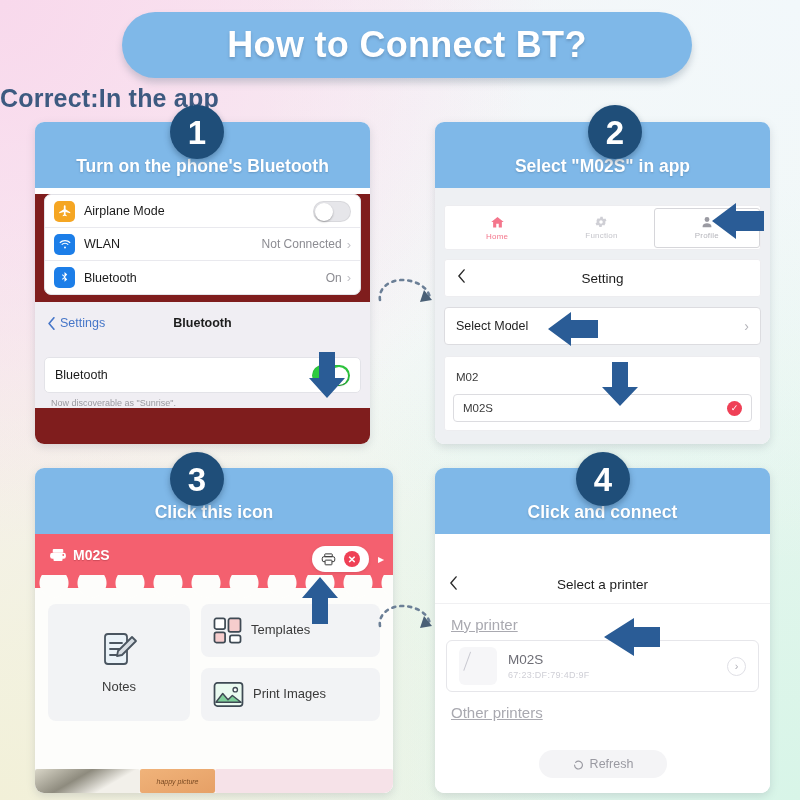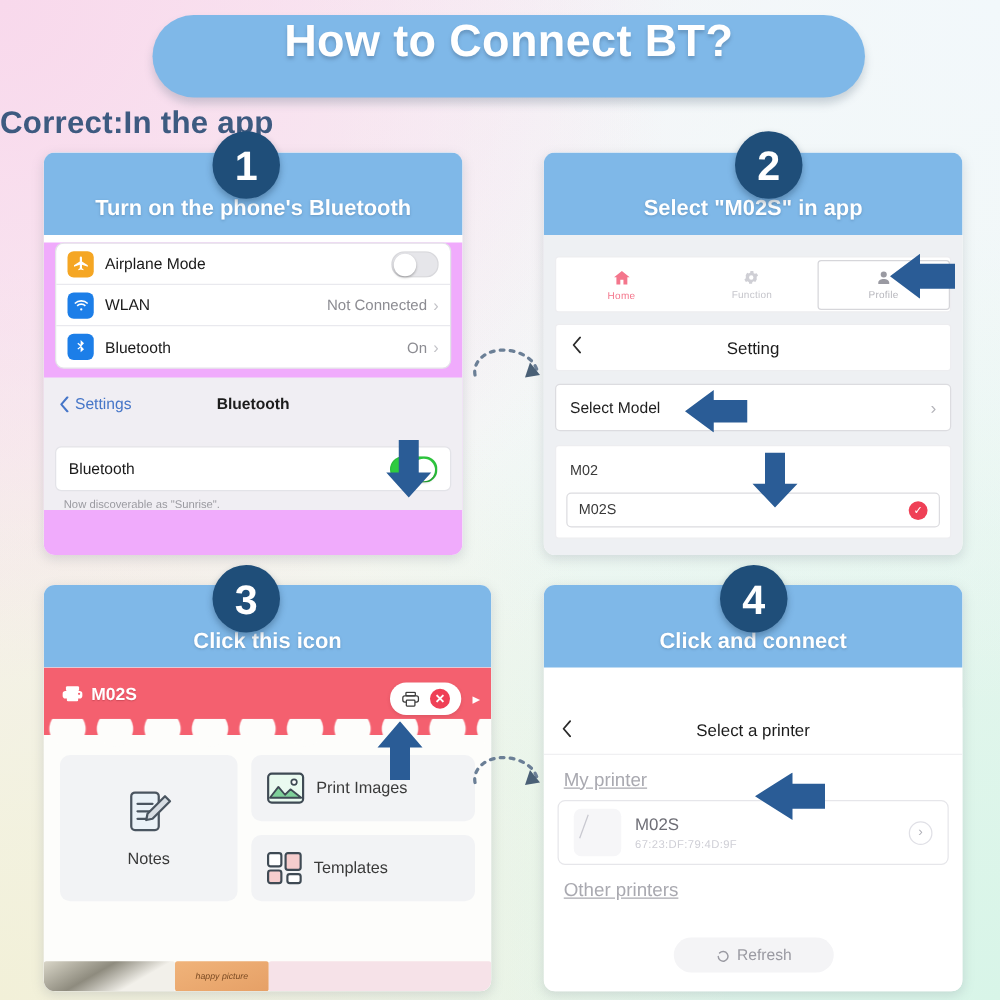--- a/index.html
+++ b/index.html
@@ -23,21 +23,21 @@
   }
 
   
   #title-pill {
     position: absolute;
     left: 122px; top: 12px;
     width: 570px; height: 66px;
     background: #7fb8e8;
     border-radius: 33px;
     box-shadow: 0 5px 7px rgba(90,110,130,.28);
-    display: flex; align-items: flex-start; justify-content: center;
+    display: flex; align-items: center; justify-content: center;
   }
   #title-pill .txt {
     color: #ffffff;
     font-size: 36px;
     font-weight: bold;
     letter-spacing: .3px;
     text-shadow: 0 2px 3px rgba(60,90,120,.35);
     white-space: nowrap;
   }
 
@@ -90,21 +90,21 @@
   #panel2 { left: 435px; top: 122px; width: 335px; height: 322px; }
   #panel3 { left: 35px;  top: 468px; width: 358px; height: 325px; }
   #panel4 { left: 435px; top: 468px; width: 335px; height: 325px; }
 
   #badge1 { left: 170px; top: 105px; }
   #badge2 { left: 588px; top: 105px; }
   #badge3 { left: 170px; top: 452px; }
   #badge4 { left: 576px; top: 452px; }
 
   
-  .ios-body { background: #f0abfc; height: calc(100% - 66px); position: relative; }
+  .ios-body { background: #7f1d1d; height: calc(100% - 66px); position: relative; }
   .ios-card {
     background: #ffffff;
     margin: 6px 9px 0 9px;
     border-radius: 7px;
     border: 1px solid #e3e3e8;
   }
   .ios-row {
     display: flex; align-items: center;
     height: 33px;
     padding: 0 9px;
@@ -473,35 +473,35 @@
           <rect x="5" y="3" width="22" height="30" rx="3" fill="#eaf2f8" stroke="#4a5560" stroke-width="1.8"></rect>
           <line x1="10" y1="12" x2="22" y2="12" stroke="#4a5560" stroke-width="1.8" stroke-linecap="round"></line>
           <line x1="10" y1="18" x2="20" y2="18" stroke="#4a5560" stroke-width="1.8" stroke-linecap="round"></line>
           <line x1="10" y1="24" x2="17" y2="24" stroke="#4a5560" stroke-width="1.8" stroke-linecap="round"></line>
           <path d="M32 6l4 4-14 14-5 1 1-5z" fill="#d7dde3" stroke="#4a5560" stroke-width="1.8" stroke-linejoin="round"></path>
         </svg>
         <span class="tile-label">Notes</span>
       </div>
       <div class="right-col">
         <div class="tile-r">
-          <svg width="31" height="27" viewBox="0 0 32 28">
-            <rect x="1.5" y="2" width="29" height="24" rx="3" fill="#eafaf0" stroke="#3f4a54" stroke-width="1.8"></rect>
-            <circle cx="23" cy="9" r="2.3" fill="#fff" stroke="#3f4a54" stroke-width="1.4"></circle>
-            <path d="M3 22l7-9 5.5 6.5L20 15l9 7z" fill="#7fd09a" stroke="#3f4a54" stroke-width="1.5" stroke-linejoin="round"></path>
-          </svg>
-          <span class="tile-label big">Print Images</span>
-        </div>
-        <div class="tile-r">
           <svg width="29" height="27" viewBox="0 0 30 28">
             <rect x="1.5" y="1.5" width="11" height="11" rx="2" fill="#fff" stroke="#3f4a54" stroke-width="1.8"></rect>
             <rect x="16" y="1.5" width="12.5" height="14" rx="2" fill="#f6cdcd" stroke="#3f4a54" stroke-width="1.8"></rect>
             <rect x="1.5" y="16" width="11" height="10.5" rx="2" fill="#f6cdcd" stroke="#3f4a54" stroke-width="1.8"></rect>
             <rect x="17.5" y="19" width="11" height="7.5" rx="2" fill="#fff" stroke="#3f4a54" stroke-width="1.8"></rect>
           </svg>
           <span class="tile-label">Templates</span>
+        </div>
+        <div class="tile-r">
+          <svg width="31" height="27" viewBox="0 0 32 28">
+            <rect x="1.5" y="2" width="29" height="24" rx="3" fill="#eafaf0" stroke="#3f4a54" stroke-width="1.8"></rect>
+            <circle cx="23" cy="9" r="2.3" fill="#fff" stroke="#3f4a54" stroke-width="1.4"></circle>
+            <path d="M3 22l7-9 5.5 6.5L20 15l9 7z" fill="#7fd09a" stroke="#3f4a54" stroke-width="1.5" stroke-linejoin="round"></path>
+          </svg>
+          <span class="tile-label big">Print Images</span>
         </div>
       </div>
     </div>
 
     <div class="photo-strip">
       <div class="ph ph1"></div>
       <div class="ph ph2">happy picture</div>
       <div class="ph ph3"></div>
     </div>
 

